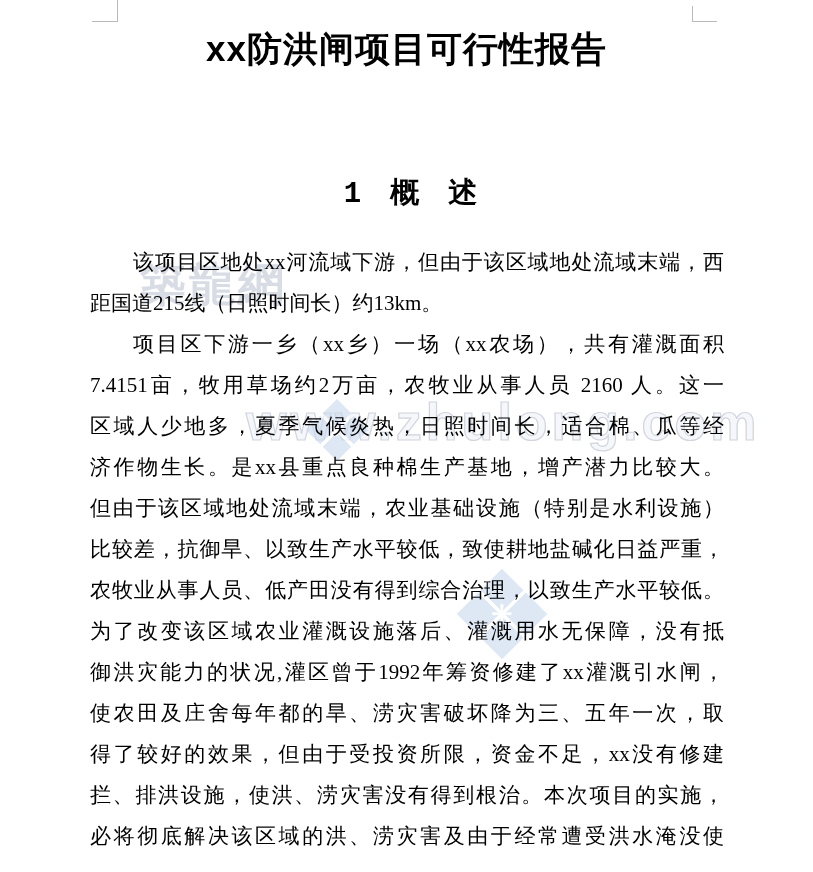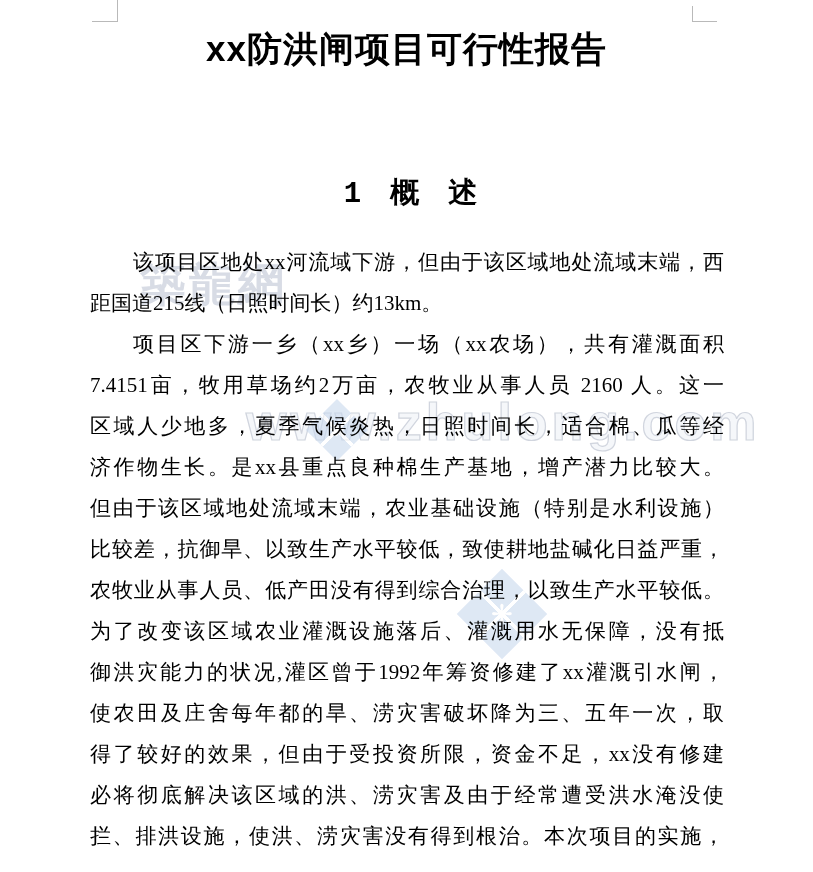--- a/index.html
+++ b/index.html
@@ -144,17 +144,17 @@
       <div class="body-line">7.4151亩，牧用草场约2万亩，农牧业从事人员 2160 人。这一</div>
       <div class="body-line">区域人少地多，夏季气候炎热，日照时间长，适合棉、瓜等经</div>
       <div class="body-line">济作物生长。是xx县重点良种棉生产基地，增产潜力比较大。</div>
       <div class="body-line">但由于该区域地处流域末端，农业基础设施（特别是水利设施）</div>
       <div class="body-line">比较差，抗御旱、以致生产水平较低，致使耕地盐碱化日益严重，</div>
       <div class="body-line">农牧业从事人员、低产田没有得到综合治理，以致生产水平较低。</div>
       <div class="body-line">为了改变该区域农业灌溉设施落后、灌溉用水无保障，没有抵</div>
       <div class="body-line">御洪灾能力的状况,灌区曾于1992年筹资修建了xx灌溉引水闸，</div>
       <div class="body-line">使农田及庄舍每年都的旱、涝灾害破坏降为三、五年一次，取</div>
       <div class="body-line">得了较好的效果，但由于受投资所限，资金不足，xx没有修建</div>
+      <div class="body-line">拦、排洪设施，使洪、涝灾害没有得到根治。本次项目的实施，</div>
       <div class="body-line">必将彻底解决该区域的洪、涝灾害及由于经常遭受洪水淹没使</div>
-      <div class="body-line">拦、排洪设施，使洪、涝灾害没有得到根治。本次项目的实施，</div>
     </div>
 
 </div>
 
 </body></html>

